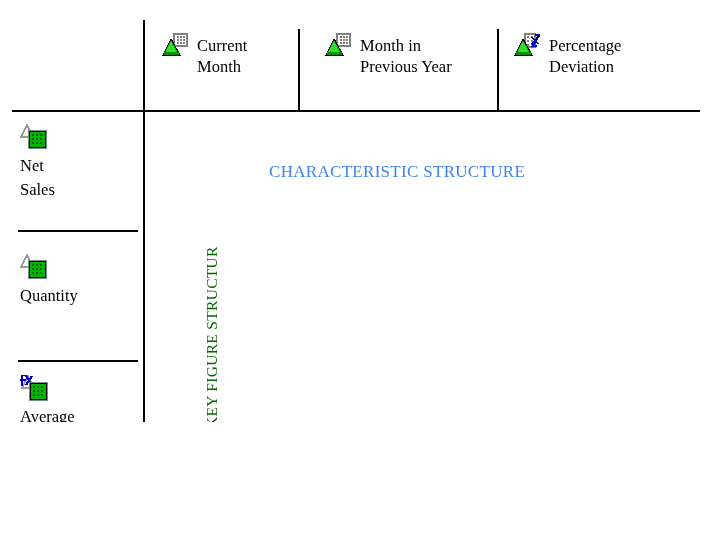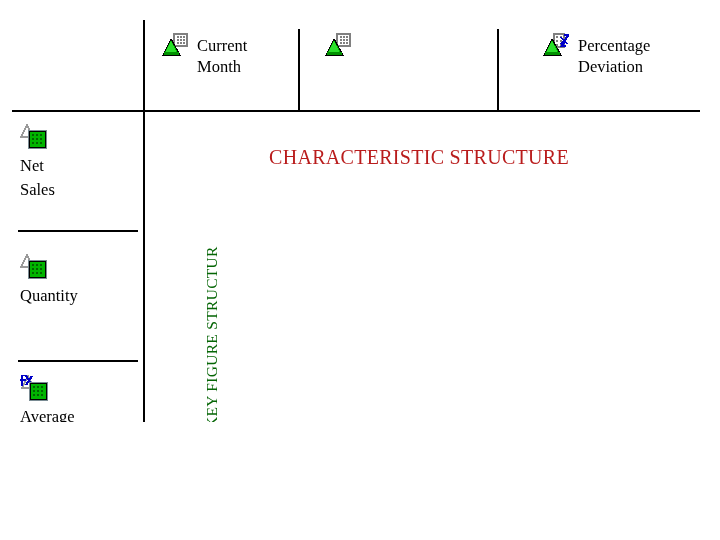--- a/index.html
+++ b/index.html
@@ -56,21 +56,21 @@
   
   .col-head {
     position: absolute;
     top: 33px;
     display: flex;
     align-items: flex-start;
     gap: 9px;
   }
   .col-head.c1 { left: 162px; }
   .col-head.c2 { left: 325px; }
-  .col-head.c3 { left: 543px; }
+  .col-head.c3 { left: 514px; }
 
   .col-head-label {
     font-size: 16.5px;
     line-height: 21px;
     color: #000000;
     white-space: pre-line;
     padding-top: 2px;
   }
 
   
@@ -88,24 +88,24 @@
     line-height: 24px;
     color: #000000;
     white-space: pre-line;
     margin-top: 0;
   }
 
   
   .caption-char {
     position: absolute;
     left: 269px;
-    top: 146px;
-    font-size: 20px;
+    top: 162px;
+    font-size: 17px;
     letter-spacing: 0.3px;
-    color: #b91c1c;
+    color: #3b82f6;
     white-space: nowrap;
   }
   .caption-key {
     position: absolute;
     left: 203px;
     top: 196px;
     width: 22px;
     height: 232px;
     font-size: 15.5px;
     letter-spacing: 0.3px;
@@ -175,20 +175,22 @@
             <rect x="21" y="6" width="2" height="2"></rect>
           <rect x="15" y="9" width="2" height="2"></rect>
             <rect x="18" y="9" width="2" height="2"></rect>
             <rect x="21" y="9" width="2" height="2"></rect>
         </g>
         <polygon points="9,6 18,22 1,22" fill="#00B400" stroke="#000000" stroke-width="1.2"></polygon>
         <polygon points="9,8 15,20 3,20" fill="#2BE02B"></polygon>
         <rect x="2" y="19" width="15" height="3" fill="#009000"></rect>
       </svg>
     </span>
+    <span class="col-head-label">Month in
+Previous Year</span>
   </div>
 
   <div class="col-head c3">
     <span class="icon">
       <svg width="26" height="26" viewBox="0 0 26 26" shape-rendering="crispEdges">
         <rect x="11" y="1" width="10" height="13" fill="#ffffff" stroke="#808080" stroke-width="1.4"></rect>
         <g fill="#808080">
           <rect x="13" y="3" width="2" height="2"></rect>
             <rect x="17" y="3" width="2" height="2"></rect>
           <rect x="13" y="7" width="2" height="2"></rect>

